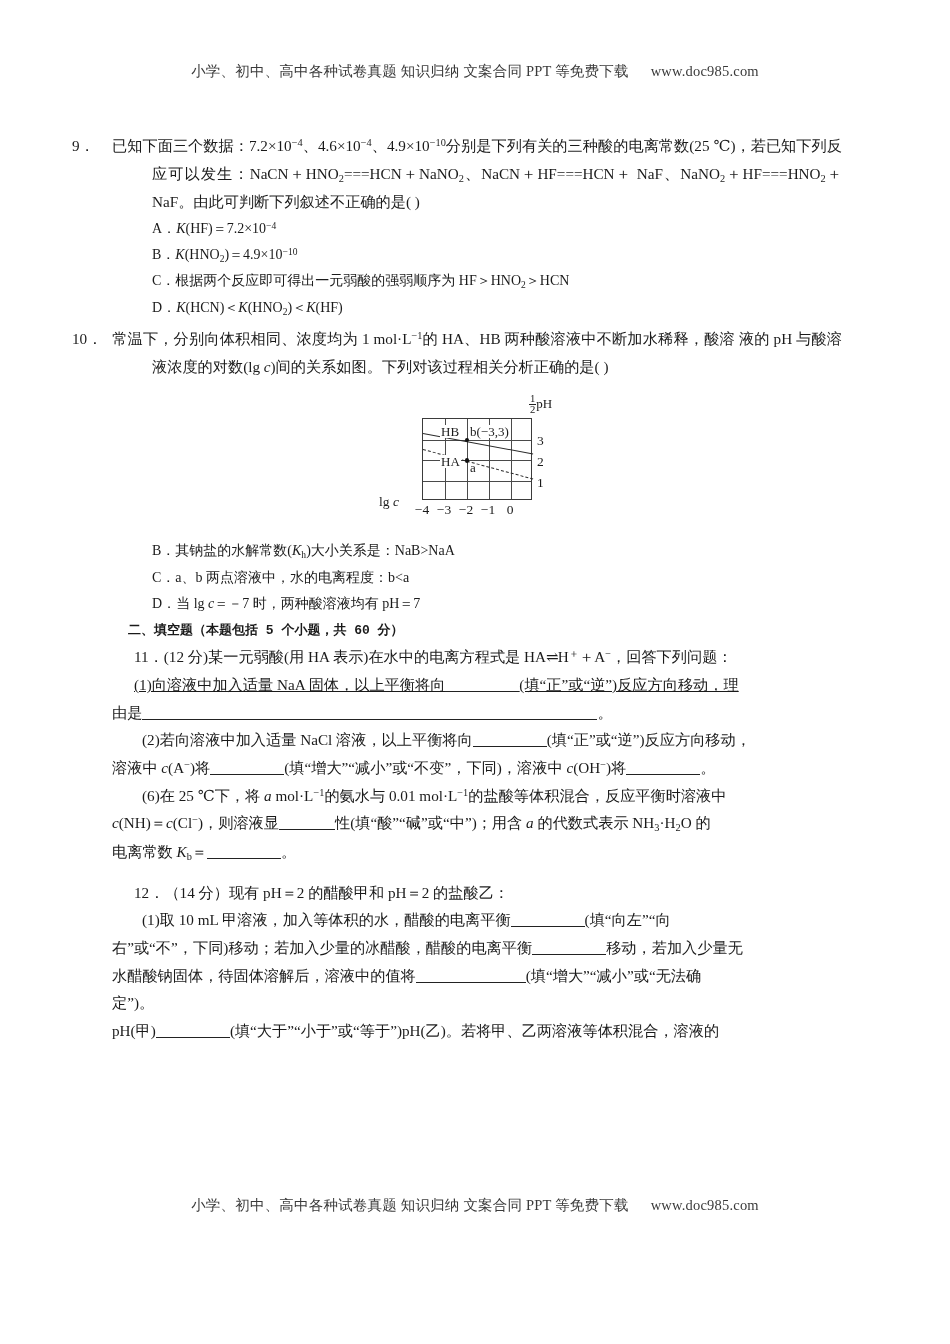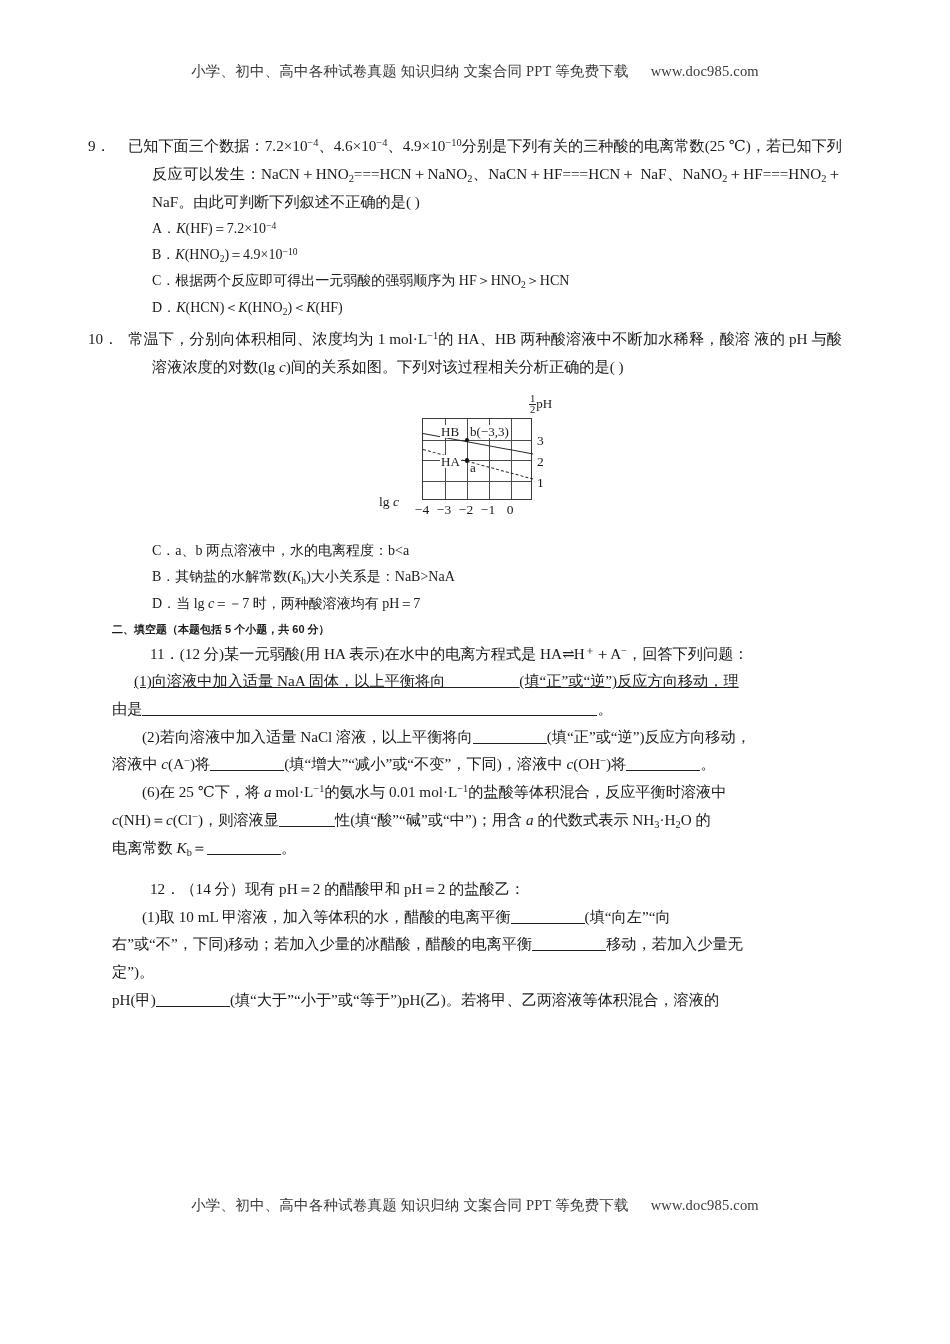--- a/index.html
+++ b/index.html
@@ -51,37 +51,37 @@
     text-justify: inter-ideograph;
   }
   .qline {
     font-size: 15.2px;
     line-height: 1.82;
     text-align: justify;
     text-justify: inter-ideograph;
   }
   .qnum {
     display: inline-block;
-    margin-left: 16px;
   }
   .indent-hang {
     padding-left: 40px;
     text-indent: -40px;
   }
   .opt {
     padding-left: 40px;
     font-size: 14px;
     line-height: 1.86;
   }
   .sec-title {
     font-weight: bold;
-    font-size: 11px;
+    font-size: 13px;
     line-height: 1.9;
     margin-top: 2px;
-    font-family: Liberation Sans, sans-serif;
+    font-family: Liberation Mono, monospace;
+    margin-left: 16px;
   }
   .para-indent { text-indent: 30px; }
 
   sub { font-size: 0.68em; vertical-align: -0.28em; }
   sup { font-size: 0.68em; vertical-align: 0.45em; }
   .it { font-style: italic; }
 
   .blank-s { display: inline-block; border-bottom: 1px solid #222; width: 56px; vertical-align: -2px; }
   .blank-m { display: inline-block; border-bottom: 1px solid #222; width: 74px; vertical-align: -2px; }
   .blank-l { display: inline-block; border-bottom: 1px solid #222; width: 110px; vertical-align: -2px; }
@@ -266,25 +266,25 @@
           <div class="xtick" style="left:34px;">−4</div>
           <div class="xtick" style="left:56px;">−3</div>
           <div class="xtick" style="left:78px;">−2</div>
           <div class="xtick" style="left:100px;">−1</div>
           <div class="xtick" style="left:122px;">0</div>
         </div>
       </div>
 
 
       <div class="opt">
+        <span>B．</span><span>其钠盐的水解常数(</span><span class="it">K</span><sub>h</sub><span>)大小关系是：NaB&gt;NaA</span>
+      </div>
+
+      <div class="opt">
         <span>C．</span><span>a、b 两点溶液中，水的电离程度：b&lt;a</span>
-      </div>
-
-      <div class="opt">
-        <span>B．</span><span>其钠盐的水解常数(</span><span class="it">K</span><sub>h</sub><span>)大小关系是：NaB&gt;NaA</span>
       </div>
 
       <div class="opt">
         <span>D．</span><span>当 lg </span><span class="it">c</span><span>＝－7 时，两种酸溶液均有 pH＝7</span>
       </div>
     </div>
 
     <div class="sec-title">二、填空题（本题包括 5 个小题，共 60 分）</div>
 
     <div class="q">
@@ -322,20 +322,23 @@
         <span class="qnum">12．</span><span>（14 分）现有 pH＝2 的醋酸甲和 pH＝2 的盐酸乙：</span>
       </div>
 
       <div class="qline para-indent">
         <span>(1)取 10 mL 甲溶液，加入等体积的水，醋酸的电离平衡</span><span class="blank-m"></span><span>(填“向左”“向</span>
       </div>
       <div class="qline">
         <span>右”或“不”，下同)移动；若加入少量的冰醋酸，醋酸的电离平衡</span><span class="blank-m"></span><span>移动，若加入少量无</span>
       </div>
       <div class="qline">
+        <span>水醋酸钠固体，待固体溶解后，溶液中的值将</span><span class="blank-l"></span><span>(填“增大”“减小”或“无法确</span>
+      </div>
+      <div class="qline">
         <span>定”)。</span>
       </div>
 
       <div class="qline">
         <span>pH(甲)</span><span class="blank-m"></span><span>(填“大于”“小于”或“等于”)pH(乙)。若将甲、乙两溶液等体积混合，溶液的</span>
       </div>
     </div>
 
   </div>
 

